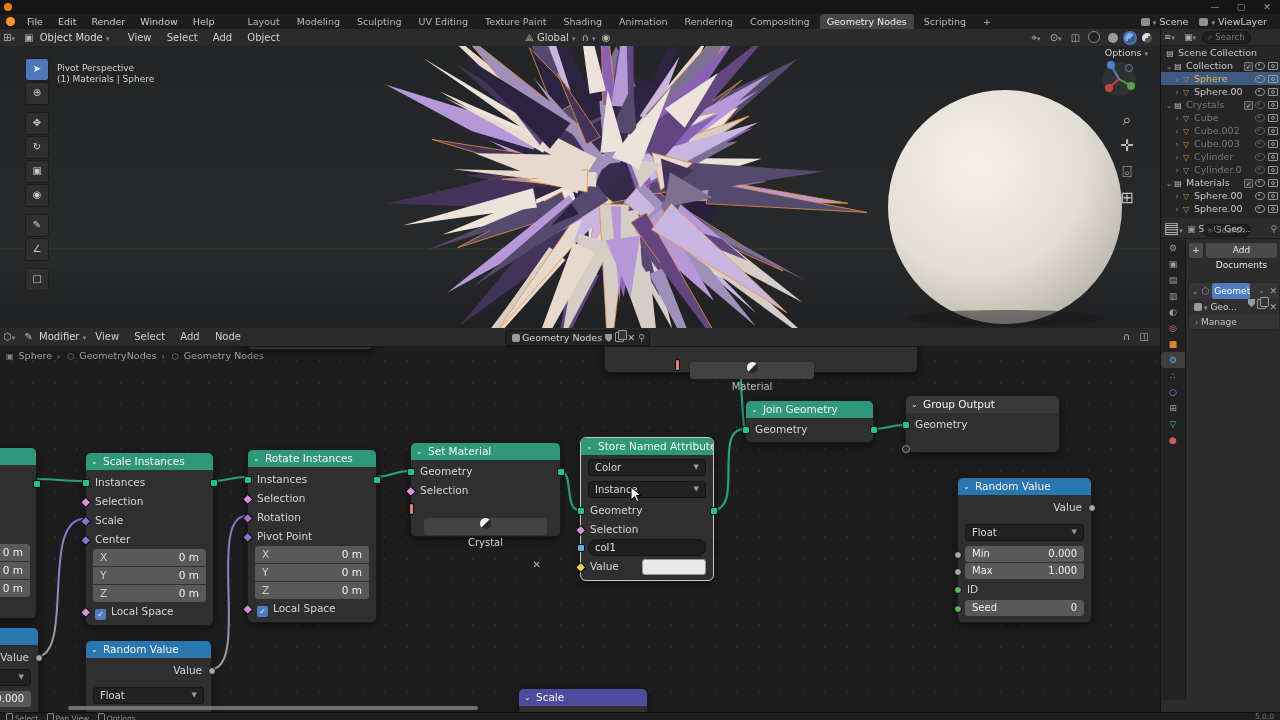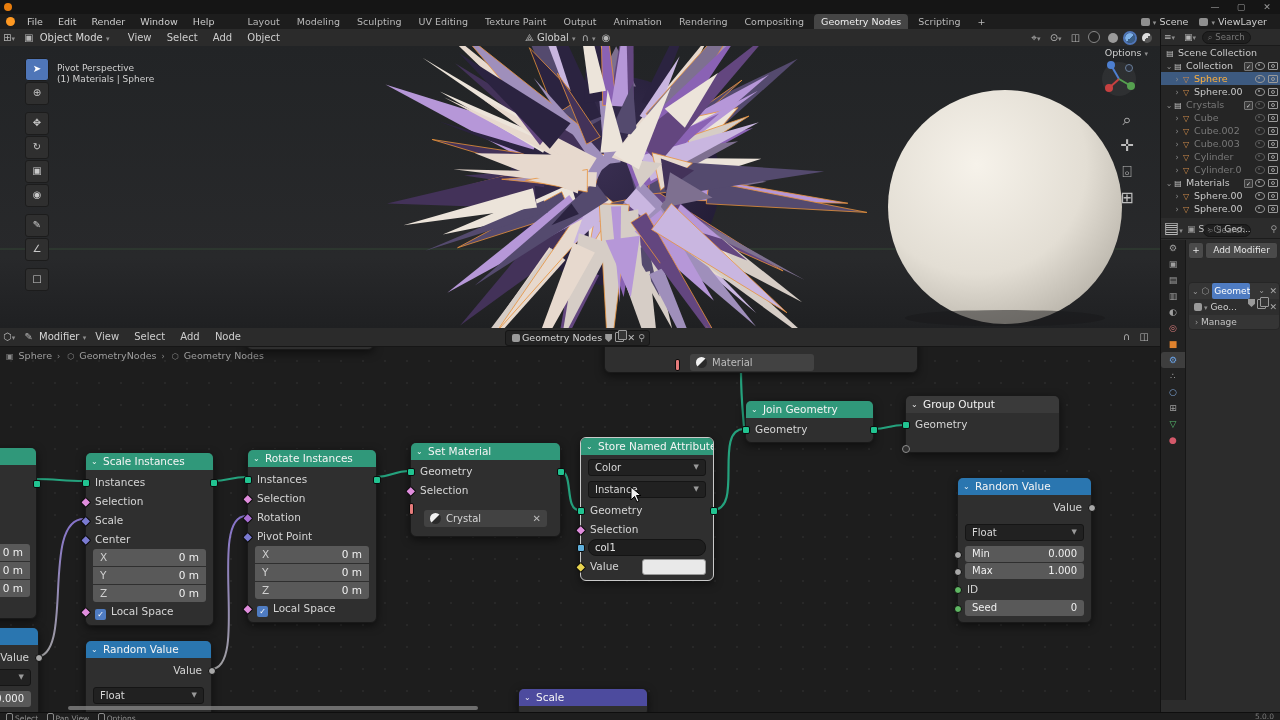--- a/index.html
+++ b/index.html
@@ -69,21 +69,21 @@
   .c-hollow{background:#2f2f2f;border-color:#8e8e8e;}
   .vg{margin:0 7px;}
   .vf{display:flex;justify-content:space-between;background:#595959;height:17px;line-height:17px;padding:0 7px;margin-bottom:1px;font-size:10.5px;color:#f0f0f0;}
   .vf:first-child{border-radius:3px 3px 0 0;} .vf:last-child{border-radius:0 0 3px 3px;margin-bottom:0;}
   .vf .axl{color:#cfcfcf;}
   .dd{display:flex;justify-content:space-between;align-items:center;background:#212121;border:1px solid #151515;height:15px;line-height:15px;border-radius:3px;margin:0 7px;padding:0 6px;color:#d8d8d8;font-size:10px;}
   .dd .ch{color:#9a9a9a;font-size:7px;}
   .txf{background:#1e1e1e;border:1px solid #141414;height:15px;line-height:15px;border-radius:8px;margin:0 7px;padding:0 6px;color:#e2e2e2;font-size:10px;}
   .rvf{display:flex;justify-content:space-between;background:#595959;height:16px;line-height:16px;border-radius:3px;margin:1px 7px;padding:0 7px;font-size:10px;color:#f0f0f0;}
   .cb{display:inline-block;width:11px;height:11px;background:#4f7cc2;border-radius:2px;margin-right:5px;vertical-align:-2px;color:#fff;font-size:8px;line-height:11px;text-align:center;font-weight:bold;}
-  .mfld{display:flex;align-items:center;gap:5px;background:#424242;height:17px;line-height:17px;border-radius:3px;margin:4px 7px;padding:0 6px;font-size:10px;}
+  .mfld{display:flex;align-items:center;gap:5px;background:#424242;height:17px;line-height:17px;border-radius:3px;margin:12px 7px;padding:0 6px;font-size:10px;flex-direction:column;}
   .mball{width:11px;height:11px;border-radius:50%;background:linear-gradient(135deg,#f2f2f2 49%,#2a2a2a 51%);flex:none;}
   .mx{margin-left:auto;color:#bbb;}
   .sw{position:absolute;right:7px;top:2px;width:62px;height:14px;background:#e9e9e9;border:1px solid #999;border-radius:3px;}
   #ne-hscroll{position:absolute;left:68px;top:378px;width:410px;height:4px;background:#8a8a8a;border-radius:2px;opacity:.75;z-index:25;}
   #cursor{position:absolute;z-index:60;}
   
   #rpanel{left:1160px;top:29px;width:120px;height:683px;background:#262626;border-left:1px solid #121212;}
   #outliner{position:absolute;left:0;top:0;width:120px;height:189px;background:#252525;border-bottom:1px solid #121212;overflow:hidden;}
   #outl-head{height:16px;line-height:16px;background:#2b2b2b;border-bottom:1px solid #1a1a1a;font-size:9px;white-space:nowrap;}
   .srch{display:inline-block;background:#1f1f1f;border:1px solid #151515;border-radius:7px;color:#777;height:11px;line-height:11px;padding:0 5px;font-size:8.5px;}
@@ -135,21 +135,21 @@
     <span class="mitem">Edit</span>
     <span class="mitem">Render</span>
     <span class="mitem">Window</span>
     <span class="mitem">Help</span>
     <span style="display:inline-block;width:14px;"></span>
     <span class="wtab">Layout</span>
     <span class="wtab">Modeling</span>
     <span class="wtab">Sculpting</span>
     <span class="wtab">UV Editing</span>
     <span class="wtab">Texture Paint</span>
-    <span class="wtab">Output</span>
+    <span class="wtab">Shading</span>
     <span class="wtab">Animation</span>
     <span class="wtab">Rendering</span>
     <span class="wtab">Compositing</span>
     <span class="wtab active">Geometry Nodes</span>
     <span class="wtab">Scripting</span>
     <span class="wtab">+</span>
     <span id="scenewrap">
       <span class="chipicon"></span><span class="chev">▾</span>
       <span>Scene</span>
       <span class="chipicon"></span><span class="chev">▾</span>
@@ -804,21 +804,21 @@
         <div class="prow" style="margin:6px 2px 0 2px;color:#c4c4c4;">
           <span style="color:#9a9a9a;">▣</span>
           <span>S</span>
           <span style="color:#777;">›</span>
           <span style="color:#9a9a9a;">⬡</span>
           <span>Geo...</span>
           <span style="position:absolute;right:2px;color:#9a9a9a;">⚲</span>
         </div>
         <div style="display:flex;gap:1px;margin:8px 3px 0 3px;">
           <div class="btn" style="width:14px;height:15px;line-height:15px;">+</div>
-          <div class="btn" style="flex:1;height:15px;line-height:15px;">Add Modifier</div>
+          <div class="btn" style="flex:1;height:15px;line-height:15px;">Add Documents</div>
         </div>
         <div id="modpanel">
           <div class="prow" style="height:16px;line-height:16px;padding:0 3px;">
             <span style="color:#9a9a9a;font-size:8px;">⌄</span>
             <span style="color:#9a9a9a;">⬡</span>
             <span class="namefld">GeometryNo</span>
             <span style="position:absolute;right:14px;color:#9a9a9a;font-size:8px;">⌄</span>
             <span style="position:absolute;right:2px;color:#aaa;">✕</span>
           </div>
           <div class="prow" style="height:16px;line-height:16px;padding:0 3px;background:#2e2e2e;">

